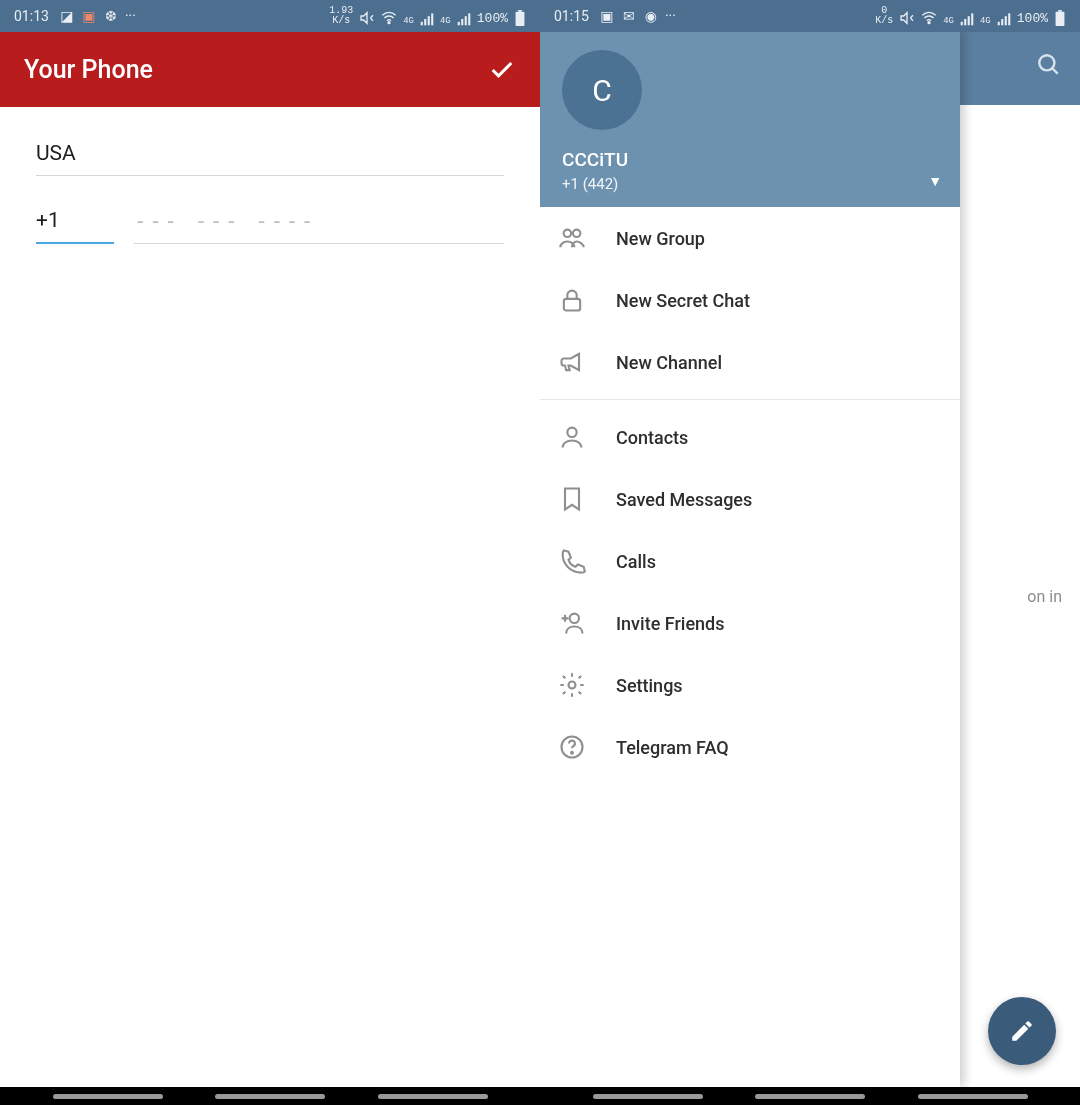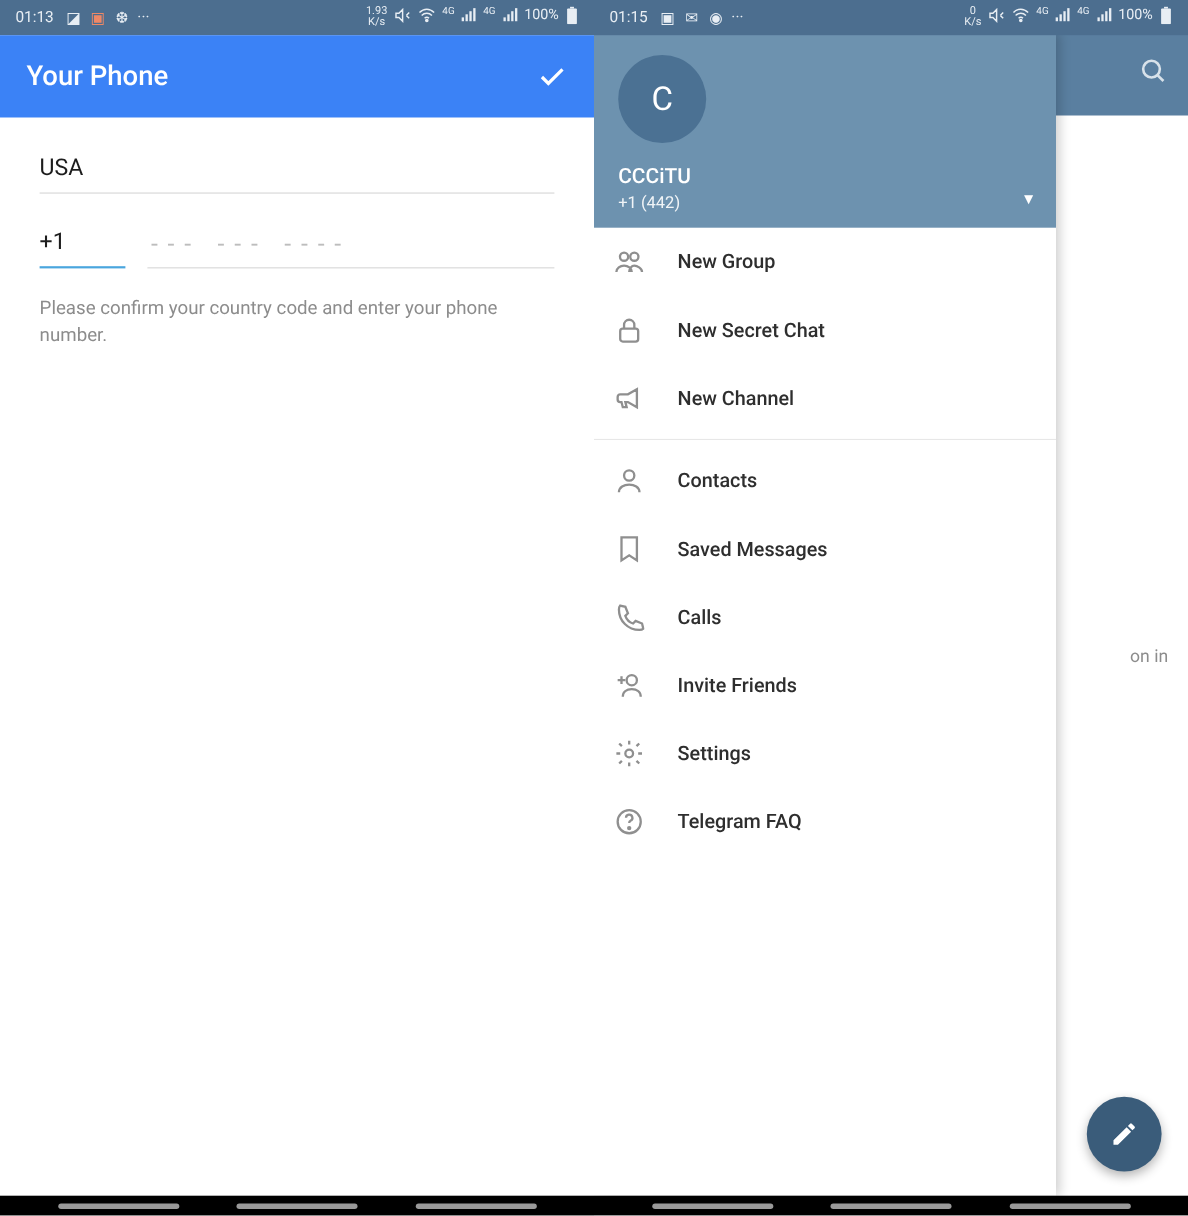--- a/index.html
+++ b/index.html
@@ -1,26 +1,26 @@
 <!DOCTYPE html>
 <html><head>
 <meta charset="utf-8">
 <style>
 * { margin: 0; padding: 0; box-sizing: border-box; }
 body { font-family: -apple-system, Roboto, "Helvetica Neue", Arial, sans-serif; width: 1080px; height: 1105px; display: flex; background: #000; }
 .screen { width: 540px; height: 1105px; background: #fff; position: relative; overflow: hidden; }
 .status-bar { height: 30px; background: #4c6e8f; display: flex; align-items: center; justify-content: space-between; padding: 16px 14px; color: #e8eef4; font-size: 14px; }
 .status-left { display: flex; align-items: center; gap: 10px; }
-.status-right { display: flex; align-items: flex-start; gap: 6px; font-size: 13px; }
+.status-right { display: flex; align-items: flex-end; gap: 6px; font-size: 13px; font-family: Liberation Mono, monospace; }
 .status-kbs { font-size: 10px; line-height: 1; text-align: center; }
 .status-icons-left { display:flex; gap:6px; align-items:center; }
 .icon-sm { width: 16px; height: 16px; display: inline-flex; align-items: center; justify-content: center; }
 
 
-.header1 { height: 75px; background: #3b82f6; display: flex; align-items: center; justify-content: space-between; padding: 0 24px; color: #fff; }
+.header1 { height: 75px; background: #b91c1c; display: flex; align-items: center; justify-content: space-between; padding: 0 24px; color: #fff; }
 .header1-title { font-size: 25px; font-weight: 500; }
 .check { font-size: 26px; }
 .body1 { padding: 26px 36px; background: #fff; }
 .country-field { border-bottom: 1px solid #d6d6d6; padding: 8px 0 10px; font-size: 21px; color: #1d1d1d; margin-bottom: 24px; }
 .phone-row { display: flex; gap: 20px; align-items: flex-end; }
 .code-field { width: 78px; border-bottom: 2px solid #4aa6de; padding: 8px 0 10px; font-size: 21px; color: #1d1d1d; }
 .num-field { flex: 1; border-bottom: 1px solid #d6d6d6; padding: 8px 0 10px; font-size: 21px; color: #bdbdbd; letter-spacing: 0.12em; font-family: ui-monospace, monospace; }
 .hint { margin-top: 24px; font-size: 17px; color: #8c8c8c; line-height: 1.45; max-width: 460px; }
 
 
@@ -112,21 +112,20 @@
         </svg>
     </span>
   </div>
 
   <div class="body1">
     <div class="country-field">USA</div>
     <div class="phone-row">
       <div class="code-field">+1</div>
       <div class="num-field">--- ---  ----</div>
     </div>
-    <div class="hint">Please confirm your country code and enter your phone number.</div>
   </div>
 
   <div class="nav-bar">
     <div class="nav-pill"></div>
       <div class="nav-pill"></div>
       <div class="nav-pill"></div>
   </div>
 </div>
 
 <div class="screen">

